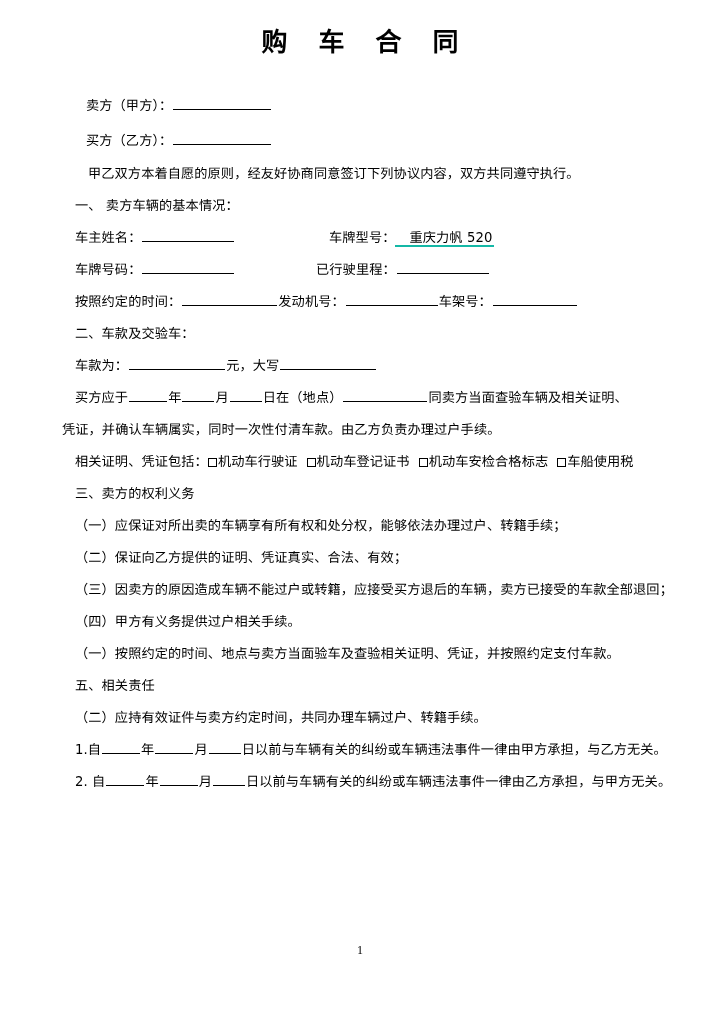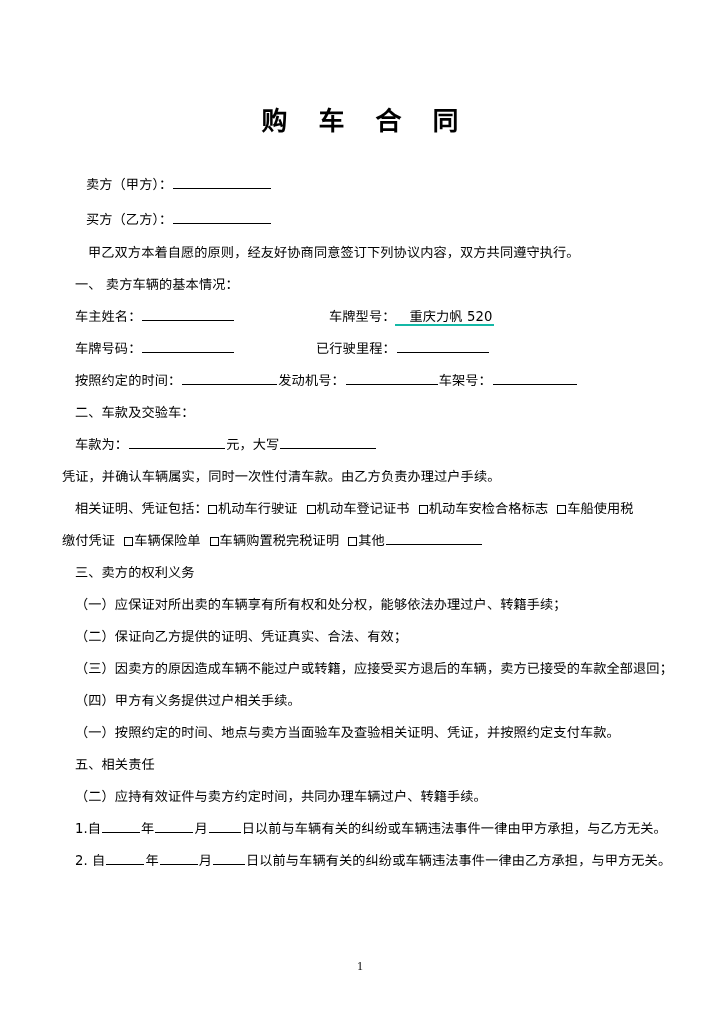--- a/index.html
+++ b/index.html
@@ -25,22 +25,22 @@
   }
 
   
   .doc-title {
     text-align: center;
     font-size: 26px;
     font-weight: 700;
     letter-spacing: 11px;
     text-indent: 11px;
     line-height: 1;
-    padding-top: 92px;
-    margin: 16px;
+    padding-top: 29px;
+    margin: 0;
     white-space: pre;
   }
 
   
   .line {
     font-size: 13.2px;
     line-height: 32px;
     white-space: nowrap;
     letter-spacing: 0.1px;
   }
@@ -143,30 +143,30 @@
   <div class="line indent-half">
     <span>按照约定的时间：</span><span class="blank b-regdate"></span><span>发动机号：</span><span class="blank b-engine"></span><span>车架号：</span><span class="blank b-vin"></span>
   </div>
 
   <div class="line indent-half">二、车款及交验车：</div>
 
   <div class="line indent-half">
     <span>车款为：</span><span class="blank b-price"></span><span>元，大写</span><span class="blank b-upper"></span>
   </div>
 
+  <div class="line indent-half">
+    <span>买方应于</span><span class="blank b-ymd"></span><span>年</span><span class="blank b-ymd-s"></span><span>月</span><span class="blank b-ymd-s"></span><span>日在（地点）</span><span class="blank b-place"></span><span>同卖方当面查验车辆及相关证明、</span>
+  </div>
 
   <div class="line">凭证，并确认车辆属实，同时一次性付清车款。由乙方负责办理过户手续。</div>
 
   <div class="line indent-half">
     <span>相关证明、凭证包括：</span><span class="checkbox"></span><span>机动车行驶证</span><span class="gap-sm"></span><span class="checkbox"></span><span>机动车登记证书</span><span class="gap-sm"></span><span class="checkbox"></span><span>机动车安检合格标志</span><span class="gap-sm"></span><span class="checkbox"></span><span>车船使用税</span>
   </div>
 
-  <div class="line">
-    <span>缴付凭证</span><span class="gap-sm"></span><span class="checkbox"></span><span>车辆保险单</span><span class="gap-sm"></span><span class="checkbox"></span><span>车辆购置税完税证明</span><span class="gap-sm"></span><span class="checkbox"></span><span>其他</span><span class="blank b-other"></span>
-  </div>
 
   <div class="line indent-half">三、卖方的权利义务</div>
   <div class="line indent-half">（一）应保证对所出卖的车辆享有所有权和处分权，能够依法办理过户、转籍手续；</div>
   <div class="line indent-half">（二）保证向乙方提供的证明、凭证真实、合法、有效；</div>
   <div class="line indent-half">（三）因卖方的原因造成车辆不能过户或转籍，应接受买方退后的车辆，卖方已接受的车款全部退回；</div>
   <div class="line indent-half">（四）甲方有义务提供过户相关手续。</div>
 
   <div class="line indent-half">（一）按照约定的时间、地点与卖方当面验车及查验相关证明、凭证，并按照约定支付车款。</div>
   <div class="line indent-half">五、相关责任</div>
 

